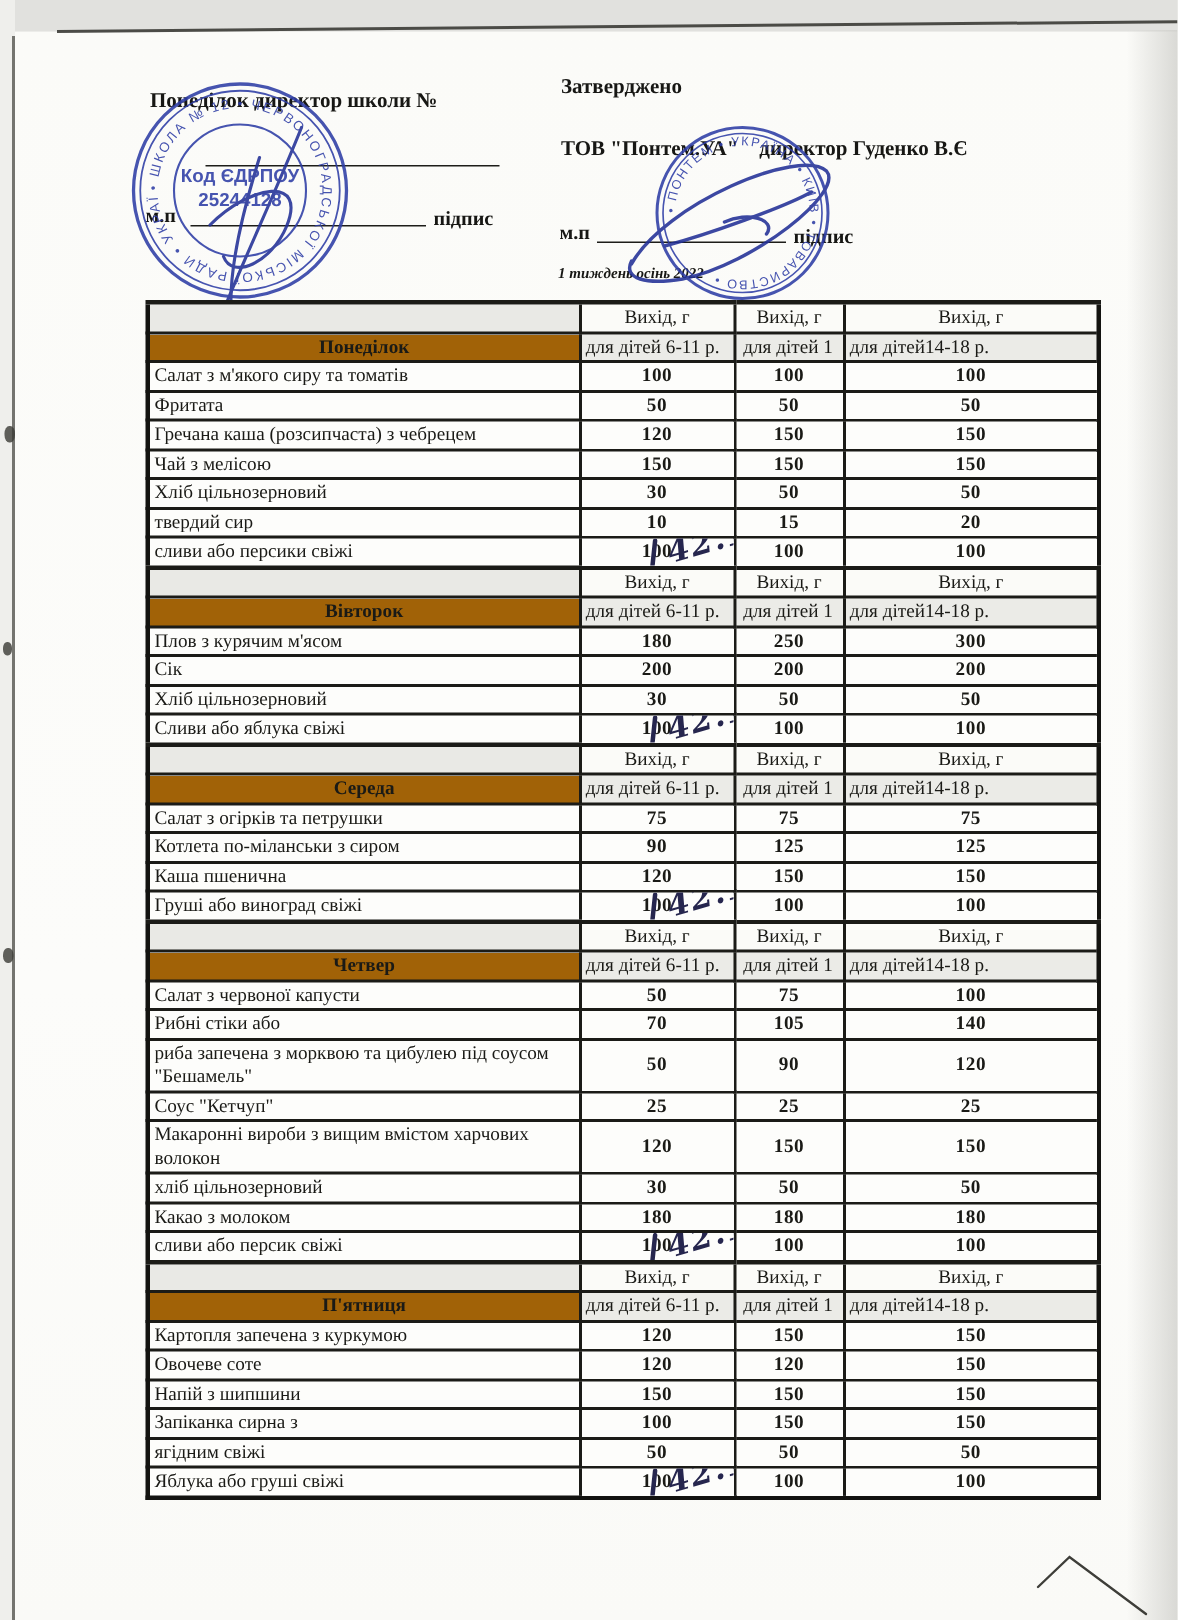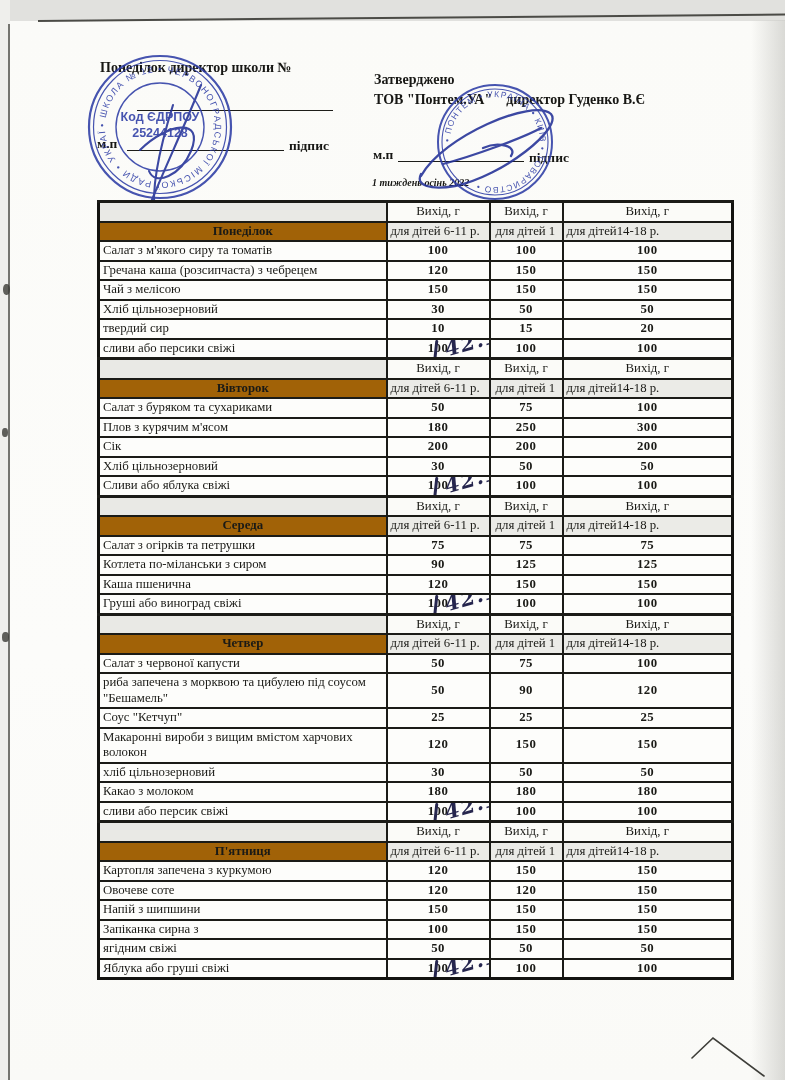--- a/index.html
+++ b/index.html
@@ -19,21 +19,21 @@
 
   
   .hdr{position:absolute;color:#171714;}
   .b{font-weight:bold;}
   .hdr-left-approved{left:100px;top:60px;font-size:14px;}
   .sigline{position:absolute;border-top:1.7px solid #1d1d19;height:0;}
   .l-sig1{left:137px;top:110px;width:196px;}
   .l-mp{left:97px;top:136px;font-size:13.5px;}
   .l-sig2{left:127px;top:150px;width:157px;}
   .l-pidpys{left:289px;top:138px;font-size:13.5px;}
-  .hdr-right-approved{left:374px;top:72px;font-size:14px;}
+  .hdr-right-approved{left:374px;top:51px;font-size:14px;}
   .hdr-company{left:374px;top:92px;font-size:14px;white-space:nowrap;}
   .hdr-company .gap{display:inline-block;width:14px;}
   .r-mp{left:373px;top:147px;font-size:13.5px;}
   .r-sig{left:398px;top:161px;width:126px;}
   .r-pidpys{left:529px;top:150px;font-size:13.5px;}
   .week-title{left:372px;top:177px;font-size:10px;font-style:italic;font-weight:bold;}
 
   
   .stamp{position:absolute;pointer-events:none;opacity:.88;}
   .stamp text{font-family:"Liberation Sans",sans-serif;}
@@ -145,20 +145,26 @@
             <td class="c-age mid">для дітей 1</td>
             <td class="c-age">для дітей14-18 р.</td>
           </tr>
           <tr class="r-dish">
             <td class="c-dish">Салат з м'якого сиру та томатів</td>
             <td class="c-val">100</td>
             <td class="c-val">100</td>
             <td class="c-val">100</td>
           </tr>
           <tr class="r-dish">
+            <td class="c-dish">Фритата</td>
+            <td class="c-val">50</td>
+            <td class="c-val">50</td>
+            <td class="c-val">50</td>
+          </tr>
+          <tr class="r-dish">
             <td class="c-dish">Гречана каша (розсипчаста) з чебрецем</td>
             <td class="c-val">120</td>
             <td class="c-val">150</td>
             <td class="c-val">150</td>
           </tr>
           <tr class="r-dish">
             <td class="c-dish">Чай з мелісою</td>
             <td class="c-val">150</td>
             <td class="c-val">150</td>
             <td class="c-val">150</td>
@@ -187,26 +193,20 @@
             <td class="c-out">Вихід, г</td>
             <td class="c-out">Вихід, г</td>
           </tr>
           <tr class="r-day">
             <td class="c-day">Вівторок</td>
             <td class="c-age">для дітей 6-11 р.</td>
             <td class="c-age mid">для дітей 1</td>
             <td class="c-age">для дітей14-18 р.</td>
           </tr>
           <tr class="r-dish">
-            <td class="c-dish">Салат з буряком та сухариками</td>
-            <td class="c-val">50</td>
-            <td class="c-val">75</td>
-            <td class="c-val">100</td>
-          </tr>
-          <tr class="r-dish">
             <td class="c-dish">Плов з курячим м'ясом</td>
             <td class="c-val">180</td>
             <td class="c-val">250</td>
             <td class="c-val">300</td>
           </tr>
           <tr class="r-dish">
             <td class="c-dish">Сік</td>
             <td class="c-val">200</td>
             <td class="c-val">200</td>
             <td class="c-val">200</td>
@@ -271,20 +271,26 @@
             <td class="c-age mid">для дітей 1</td>
             <td class="c-age">для дітей14-18 р.</td>
           </tr>
           <tr class="r-dish">
             <td class="c-dish">Салат з червоної капусти</td>
             <td class="c-val">50</td>
             <td class="c-val">75</td>
             <td class="c-val">100</td>
           </tr>
           <tr class="r-dish">
+            <td class="c-dish">Рибні стіки або</td>
+            <td class="c-val">70</td>
+            <td class="c-val">105</td>
+            <td class="c-val">140</td>
+          </tr>
+          <tr class="r-dish">
             <td class="c-dish">риба запечена з морквою та цибулею під соусом "Бешамель"</td>
             <td class="c-val">50</td>
             <td class="c-val">90</td>
             <td class="c-val">120</td>
           </tr>
           <tr class="r-dish">
             <td class="c-dish">Соус "Кетчуп"</td>
             <td class="c-val">25</td>
             <td class="c-val">25</td>
             <td class="c-val">25</td>

